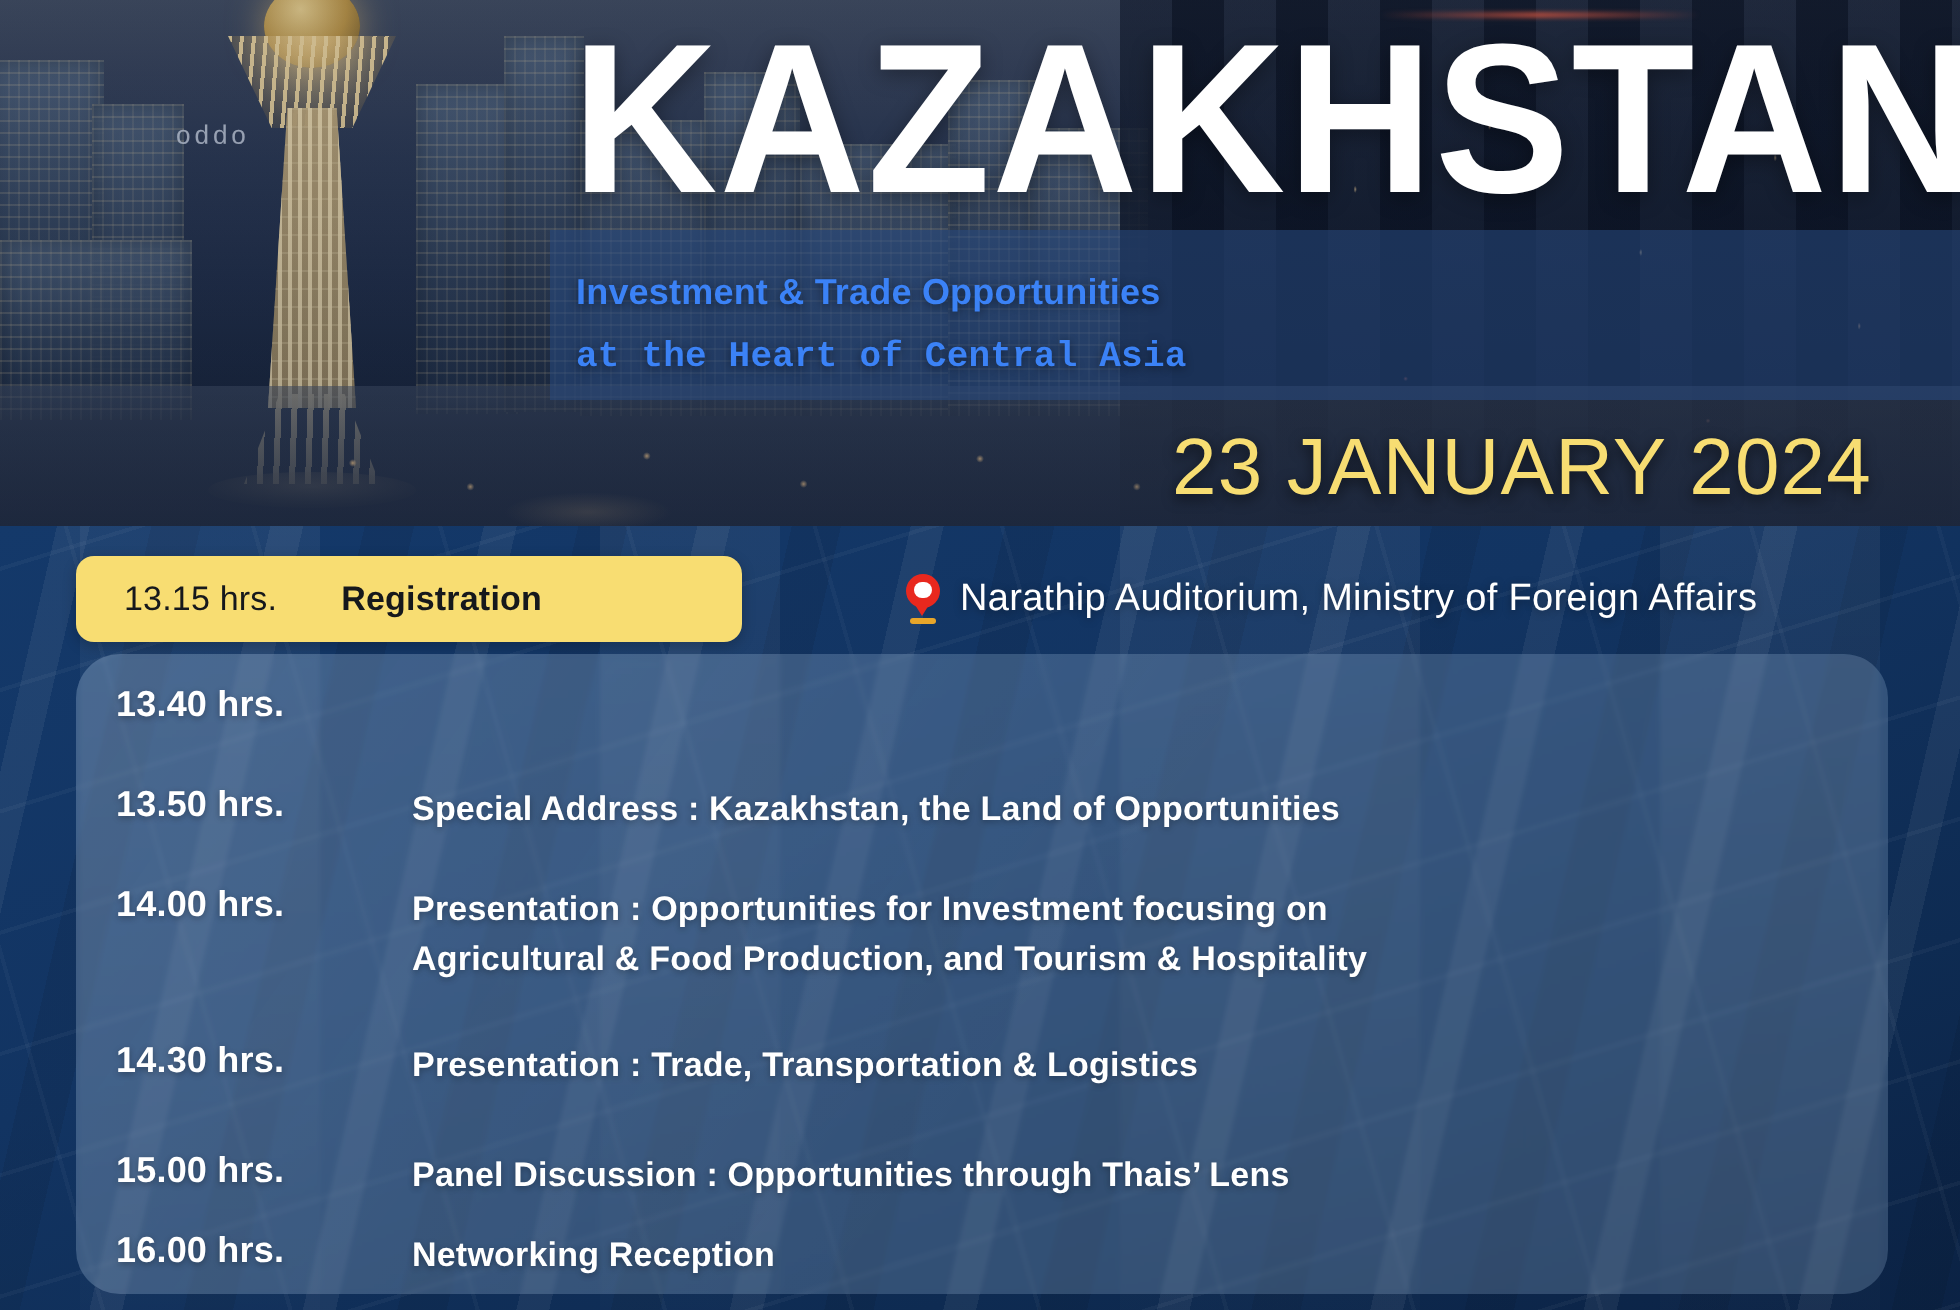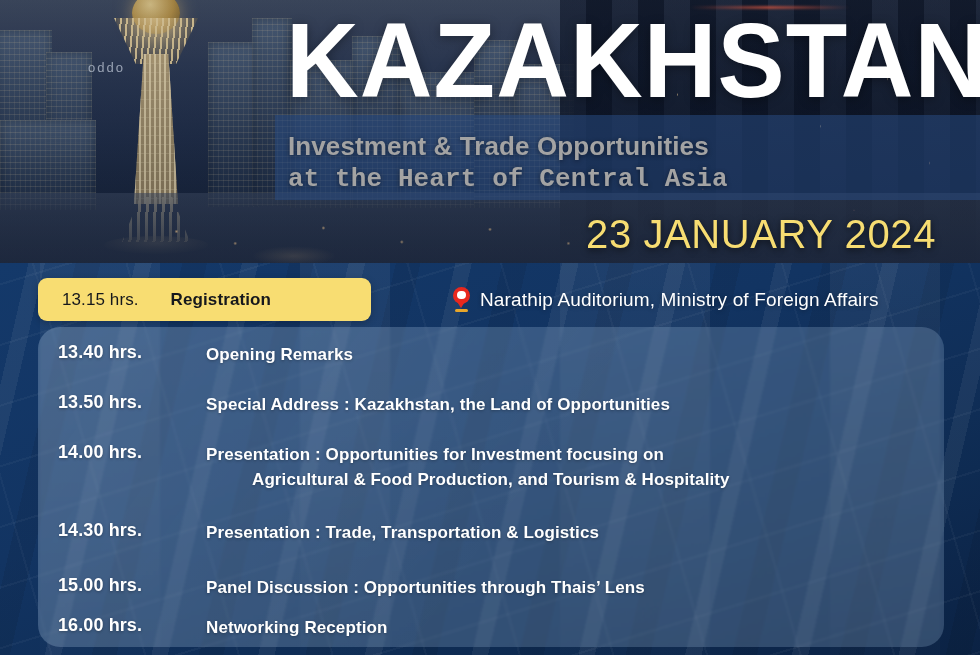--- a/index.html
+++ b/index.html
@@ -167,22 +167,22 @@
   }
 
   .subtitle-band {
     position:absolute; left:275px; top:115px;
     width:705px; height:85px;
     background:rgba(40,74,130,.55);
   }
   .subtitle {
     position:absolute; left:288px; top:130px;
     width:680px;
-    color:#a3a3a3;
-    font-size:26px; font-weight:bold;
+    color:#3b82f6;
+    font-size:18px; font-weight:bold;
     line-height:33px;
     letter-spacing:.1px;
     text-shadow:0 1px 5px rgba(0,0,0,.45);
   }
   .subtitle .l2 { display:block;font-family:Liberation Mono, monospace; }
 
   .date {
     position:absolute; right:44px; top:212px;
     color:#f7dd72;
     font-size:40px;
@@ -306,21 +306,21 @@
     font-size:18px; font-weight:bold;
     letter-spacing:.1px;
     text-shadow:0 1px 3px rgba(0,0,0,.3);
   }
   .row .what {
     font-size:17px; font-weight:bold;
     line-height:25px;
     letter-spacing:.1px;
     text-shadow:0 1px 3px rgba(0,0,0,.3);
   }
-  .row .what .l2 { display:block;margin-left:46px; }
+  .row .what .l2 { display:block; }
 
   .r0 { top:15px; }
   .r1 { top:65px; }
   .r2 { top:115px; }
   .r3 { top:193px; }
   .r4 { top:248px; }
   .r5 { top:288px; }
 </style>
 </head>
 <body>
@@ -385,23 +385,20 @@
       <span class="dot"></span>
       <span class="foot"></span>
     </span>
     <span>Narathip Auditorium, Ministry of Foreign Affairs</span>
   </div>
 
   <div class="agenda">
 
     <div class="row r0">
       <span class="time">13.40 hrs.</span>
-      <span class="what">
-        <span>Opening Remarks</span>
-      </span>
     </div>
 
     <div class="row r1">
       <span class="time">13.50 hrs.</span>
       <span class="what">
         <span>Special Address : Kazakhstan, the Land of Opportunities</span>
       </span>
     </div>
 
     <div class="row r2">

